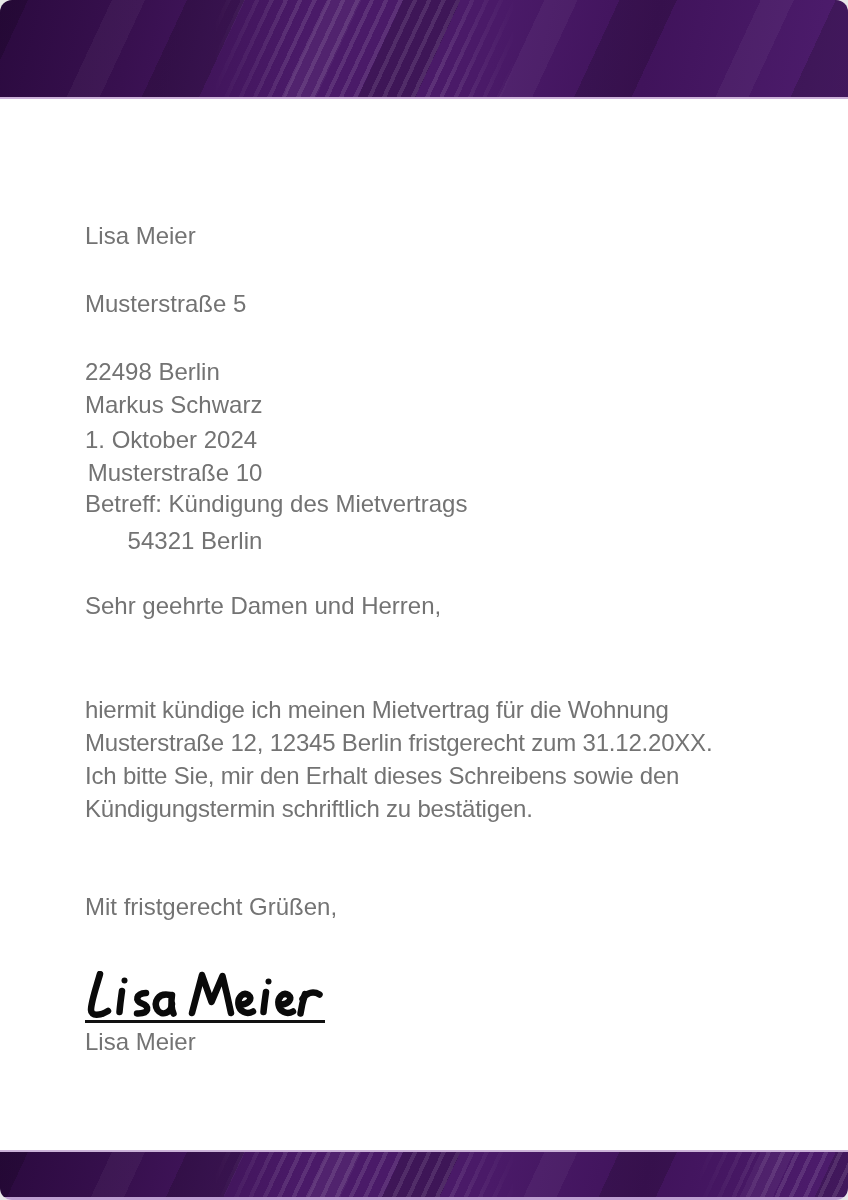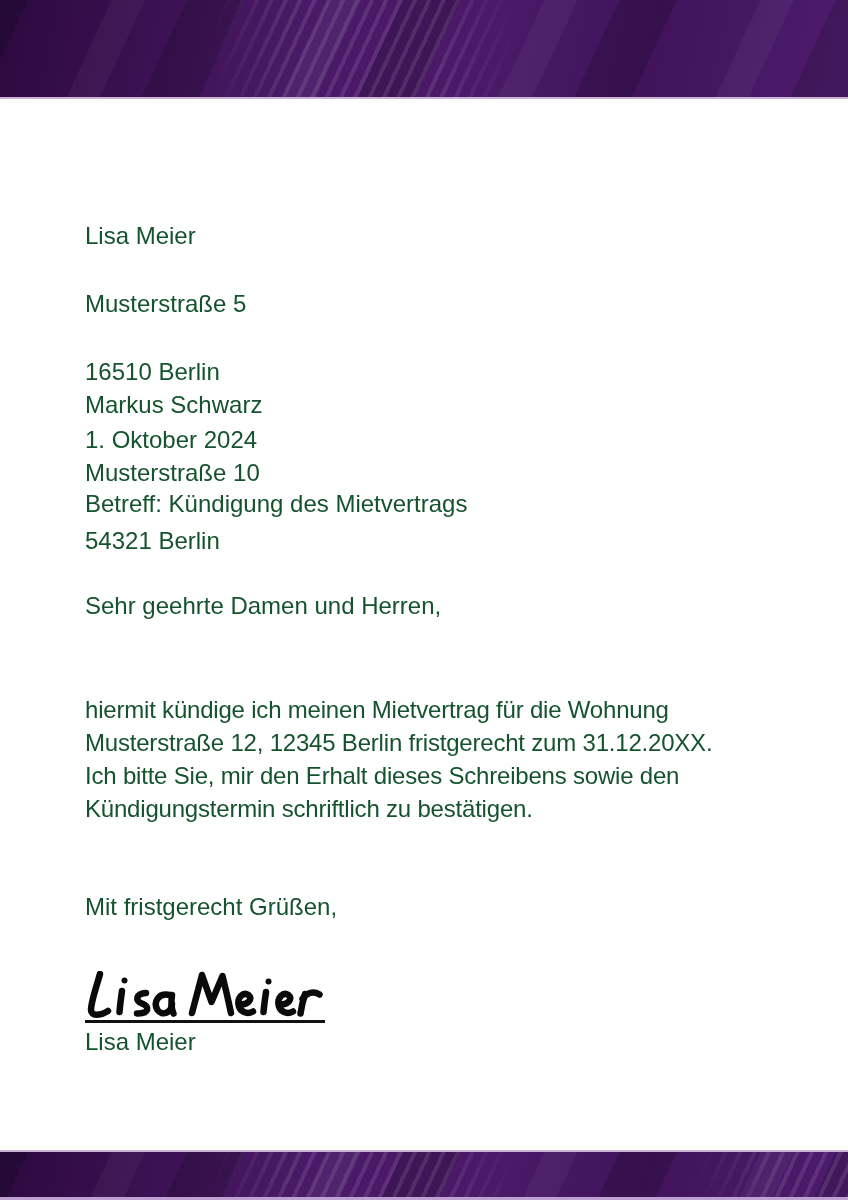--- a/index.html
+++ b/index.html
@@ -4,21 +4,22 @@
 <style>
   html, body { margin: 0; padding: 0; background: #e8e8e8; }
   .page {
     position: relative;
     width: 848px;
     height: 1200px;
     margin: 0 auto;
     background: #ffffff;
     overflow: hidden;
     font-family: "Liberation Sans", sans-serif;
-    color: #14532d;
+    color: #737373;
+    border-radius: 12px;
   }
 
   
   .band {
     position: absolute;
     left: 0;
     width: 848px;
     background:
       linear-gradient(103deg,
         #2b0a3f 0%, #38104f 16%, #4a1a68 36%,
@@ -59,21 +60,21 @@
 
   
   .tblock {
     position: absolute;
     left: 85px;
     font-size: 24px;
     line-height: 34px;
     white-space: pre-line;
   }
   .sender     { top: 185px; }
-  .recipient  { top: 354px; }
+  .recipient  { top: 354px; text-align: right; }
   .subject    { top: 487px; }
   .salutation { top: 589px; }
   .bodytext   { top: 693px; width: 740px; line-height: 33px; letter-spacing: -0.2px; }
   .closing    { top: 890px; }
   .typedname  { top: 1025px; }
 
   
   .signature-svg {
     position: absolute;
     left: 84px;
@@ -104,21 +105,21 @@
 <div class="page">
 
   <div class="band band-top">
     <div class="band-stripes"></div>
   </div>
   <div class="sep-line sep-header"></div>
 
   <div class="tblock sender">
     <div>Lisa Meier</div>
     <div>Musterstraße 5</div>
-    <div>16510 Berlin</div>
+    <div>22498 Berlin</div>
     <div>1. Oktober 2024</div>
   </div>
 
   <div class="tblock recipient">
     <div>Markus Schwarz</div>
     <div>Musterstraße 10</div>
     <div>54321 Berlin</div>
   </div>
 
   <div class="tblock subject">Betreff: Kündigung des Mietvertrags</div>

